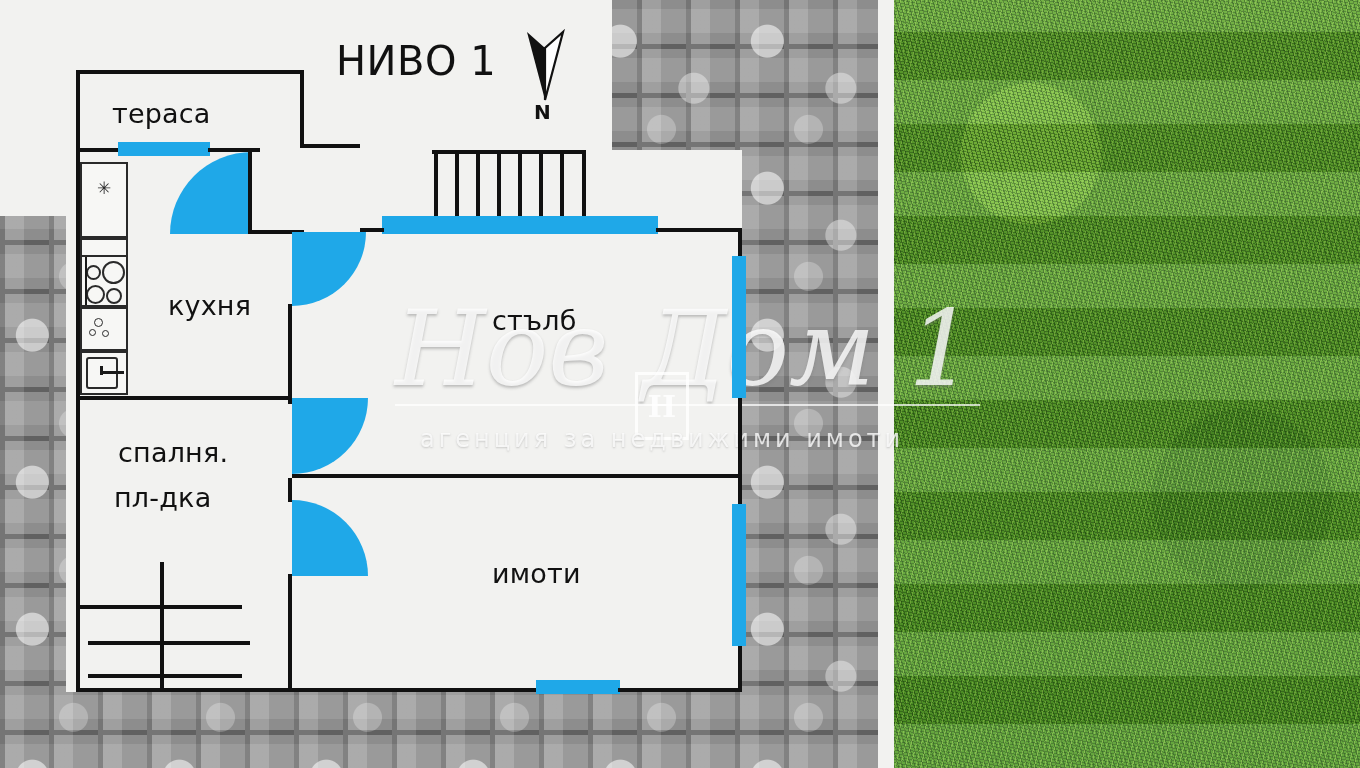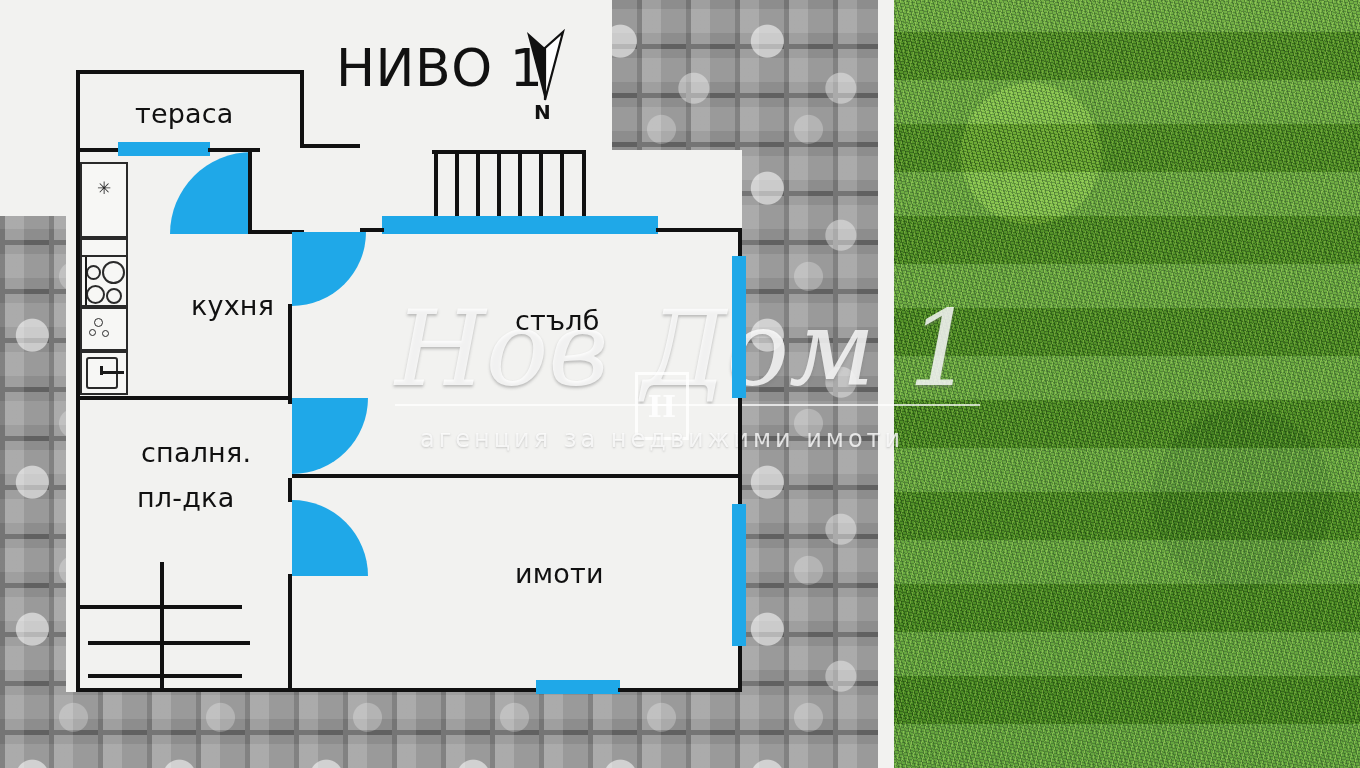--- a/index.html
+++ b/index.html
@@ -90,26 +90,25 @@
   .burner { position: absolute; border: 2px solid #2a2a2a; border-radius: 50%; }
   .dot { position: absolute; border: 1.5px solid #2a2a2a; border-radius: 50%; }
 
   
   .lbl {
     position: absolute;
     color: #111111;
     font-size: 27px;
     white-space: nowrap;
     letter-spacing: 0.2px;
-    margin-left: 23px;
   }
   #title {
     position: absolute;
     color: #111111;
-    font-size: 52px;
+    font-size: 40px;
     letter-spacing: 0.5px;
   }
   #north-label {
     position: absolute;
     font-size: 20px;
     font-weight: bold;
     color: #111;
   }
 
   

